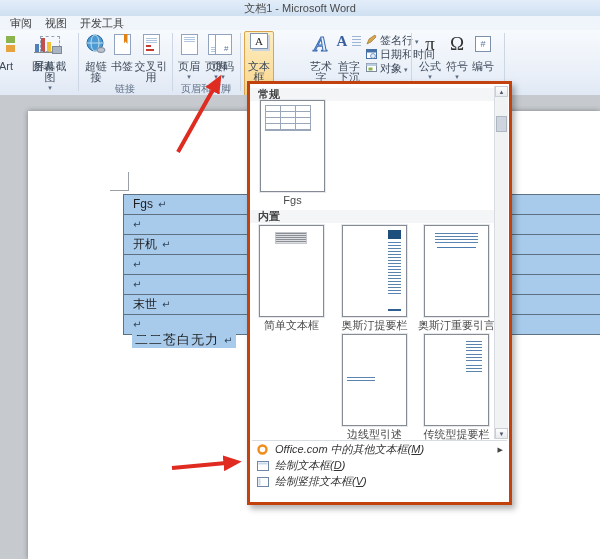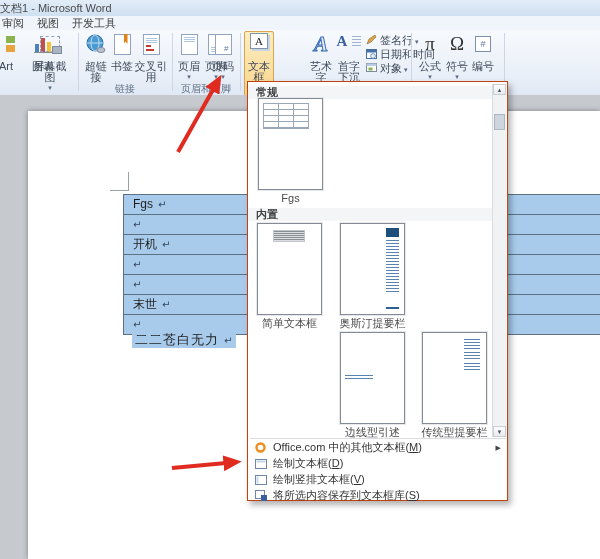--- a/index.html
+++ b/index.html
@@ -1,25 +1,25 @@
 <!DOCTYPE html>
 <html><head>
 <meta charset="utf-8">
 <style>
   html,body{margin:0;padding:0;}
   .screen{position:relative;width:600px;height:559px;overflow:hidden;
     font-family:"Liberation Sans","DejaVu Sans",sans-serif;background:#c6cacf;}
   
   .titlebar{position:absolute;left:0;top:0;width:600px;height:16px;
-    background:linear-gradient(#e3edf9,#cfe0f2);
+    background:linear-gradient(#e3edf9,#cfe0f2);text-align:center;
     font-size:11px;line-height:16px;color:#4a4a4a;}
   
   .tabrow{position:absolute;left:0;top:16px;width:600px;height:14px;
     background:#f0f5fb;font-size:11px;color:#3e3e3e;}
-  .tab{position:absolute;top:0;height:14px;line-height:14px;cursor:default;}
+  .tab{position:absolute;top:0;height:14px;line-height:14px;cursor:default;margin-left:8px;}
   
   .ribbon{position:absolute;left:0;top:30px;width:600px;height:65px;
     background:linear-gradient(#f7fafd,#e9eff8 70%,#dfe8f4);
     border-bottom:1px solid #b9c5d5;}
   .rdiv{position:absolute;top:3px;height:58px;width:1px;background:#ccd6e4;}
   .glabel-r{position:absolute;top:53px;height:11px;font-size:10px;color:#5f6f85;text-align:center;line-height:11px;}
   .rbtn{position:absolute;top:2px;height:50px;text-align:center;font-size:11px;color:#3e4a5a;}
   .rbtn .ricon{display:block;height:24px;margin-top:1px;}
   .rbtn .rlabel{display:block;margin-top:4px;line-height:11px;}
   .rbtn .darr{display:block;font-size:7px;line-height:7px;color:#5a6a80;margin-top:1px;}
@@ -44,39 +44,39 @@
     border-right:1px solid #9aa0a8;border-bottom:1px solid #9aa0a8;}
   .dtable{position:absolute;left:95px;top:83px;width:477px;
     border-top:1px solid #5d7183;border-left:1px solid #5d7183;}
   .trow{height:18px;border-bottom:1px solid #5d7183;background:#a8cbec;
     padding:1px 0 0 9px;font-size:12px;color:#1f1f1f;line-height:16px;}
   .pmark{font-size:10px;color:#33475e;margin-left:5px;}
   .selline{position:absolute;left:104px;top:219px;}
   .hl{background:#a8cbec;font-size:13px;color:#1f1f1f;padding:1px 3px;letter-spacing:1px;}
   
   .panel{position:absolute;left:247px;top:81px;width:259px;height:418px;background:#fff;
-    border:1px solid #c2410c;box-shadow:3px 4px 6px rgba(0,0,0,.3);z-index:5;}
+    border:3px solid #c2410c;box-shadow:3px 4px 6px rgba(0,0,0,.3);z-index:5;}
   .psec{position:absolute;left:0;width:245px;height:13px;background:#f3f5f7;
     font-size:11px;font-weight:bold;color:#444;line-height:13px;padding-left:8px;}
   .gitem{position:absolute;width:81px;text-align:center;cursor:default;}
   .gthumb{margin:0 auto;width:63px;height:90px;background:#fff;border:1px solid #848b94;
     box-shadow:0 0 0 1px #e6e8eb;position:relative;}
   .gthumb i{position:absolute;}
   .stripes{background:repeating-linear-gradient(#5b83b0 0 1px,transparent 1px 3px);}
   .gname{margin-top:3px;font-size:11px;color:#4a4a4a;line-height:11px;white-space:nowrap;}
   .vsb{position:absolute;right:1px;top:2px;width:13px;height:353px;background:#f1f2f4;
     border-left:1px solid #d8dce2;}
   .vsb .btn{position:absolute;left:0;width:13px;height:11px;background:linear-gradient(#fdfdfd,#e8eaee);
     border:1px solid #c9cdd6;box-sizing:border-box;font-size:6px;color:#4a5668;text-align:center;line-height:10px;}
   .vsb .thumbp{position:absolute;left:1px;width:11px;top:30px;height:16px;background:#cfd5de;
     border:1px solid #aeb6c2;box-sizing:border-box;}
   .msep{position:absolute;left:2px;right:2px;top:356px;height:1px;background:#d9dde3;}
   .mitem{position:absolute;left:0;width:259px;height:15px;font-size:11px;color:#333;line-height:15px;cursor:default;}
   .mitem .micon{position:absolute;left:7px;top:2px;}
-  .mitem .mtext{position:absolute;left:25px;top:0;}
+  .mitem .mtext{position:absolute;left:25px;top:0;font-style:italic;}
   .mitem .subarr{position:absolute;right:6px;top:0;font-size:7px;color:#444;}
   .u{text-decoration:underline;}
   .arrows{position:absolute;left:0;top:0;z-index:9;pointer-events:none;}
 </style>
 </head>
 <body>
 
 <div class="screen">
 
   <div class="titlebar">
@@ -264,20 +264,27 @@
       <div class="gname">简单文本框</div>
     </div>
     <div class="gitem" style="left:84px;top:141px">
       <div class="gthumb">
         <i style="right:5px;top:4px;width:13px;height:9px;background:#1e4e7c;"></i>
         <i class="stripes" style="right:5px;top:16px;width:13px;height:54px;"></i>
         <i style="right:5px;bottom:5px;width:13px;height:2px;background:#2f5f95;"></i>
       </div>
       <div class="gname">奥斯汀提要栏</div>
     </div>
+    <div class="gitem" style="left:166px;top:141px">
+      <div class="gthumb">
+        <i class="stripes" style="left:10px;right:10px;top:7px;height:12px;"></i>
+        <i style="left:12px;right:12px;top:21px;height:1px;background:#4a7ab0;"></i>
+      </div>
+      <div class="gname">奥斯汀重要引言</div>
+    </div>
 
     <div class="gitem" style="left:166px;top:250px">
       <div class="gthumb">
         <i class="stripes" style="right:6px;top:6px;width:16px;height:10px;"></i>
         <i class="stripes" style="right:6px;top:19px;width:16px;height:8px;"></i>
         <i class="stripes" style="right:6px;top:30px;width:16px;height:9px;"></i>
       </div>
       <div class="gname">传统型提要栏</div>
     </div>
     <div class="gitem" style="left:84px;top:250px">
@@ -308,27 +315,20 @@
             <rect x="1.5" y="1.5" width="2" height="7" fill="#c7d7ea"></rect>
           </svg></span>
       <span class="mtext"><span>绘制竖排文本框(</span><span class="u">V</span><span>)</span></span>
     </div>
     <div class="mitem" style="top:374px">
       <span class="micon"><svg width="12" height="10">
             <rect x="0.5" y="0.5" width="11" height="9" fill="#fff" stroke="#6f87a6"></rect>
             <rect x="1.5" y="1.5" width="9" height="2" fill="#c7d7ea"></rect>
           </svg></span>
       <span class="mtext"><span>绘制文本框(</span><span class="u">D</span><span>)</span></span>
-    </div>
-    <div class="mitem" style="top:406px">
-      <span class="micon"><svg width="12" height="11">
-            <rect x="0.5" y="0.5" width="9" height="8" fill="#fff" stroke="#6f87a6"></rect>
-            <rect x="6" y="5" width="6" height="6" fill="#3a5fa0"></rect>
-          </svg></span>
-      <span class="mtext"><span>将所选内容保存到文本框库(</span><span class="u">S</span><span>)</span></span>
     </div>
   </div>
 
   <svg class="arrows" width="600" height="559">
     <defs>
       <marker id="ah" markerWidth="4.6" markerHeight="4" refX="3.4" refY="2" orient="auto">
         <path d="M0,0 L4.6,2 L0,4 Z" fill="#e02b20"></path>
       </marker>
     </defs>
     <line x1="178" y1="152" x2="219" y2="79" stroke="#e02b20" stroke-width="4" marker-end="url(#ah)"></line>

